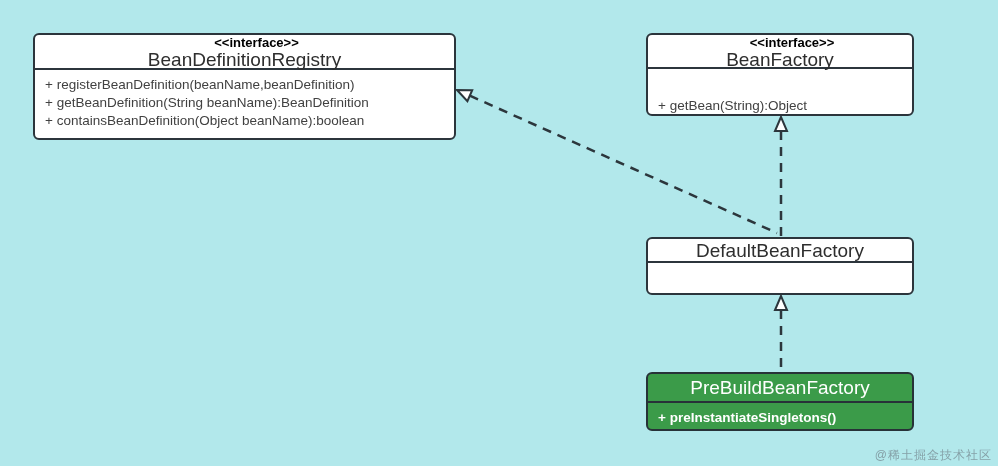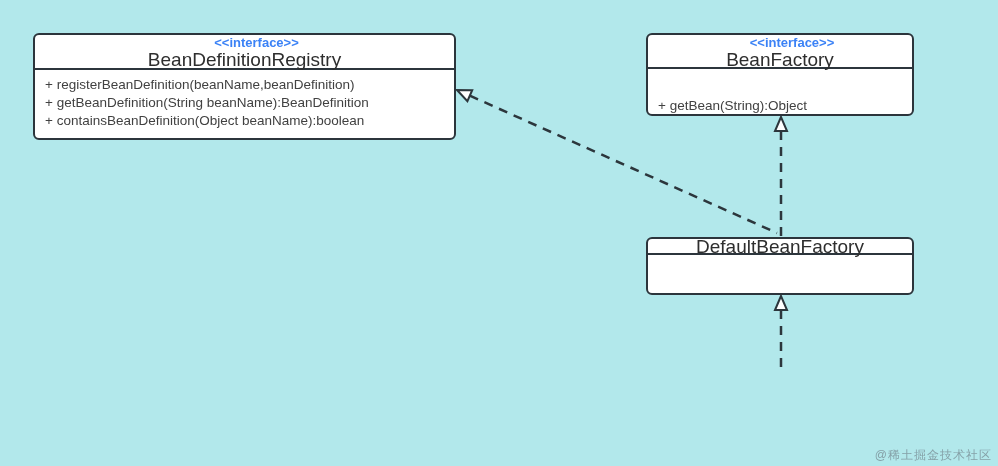--- a/index.html
+++ b/index.html
@@ -28,21 +28,21 @@
     text-align:center;
     border-bottom:2px solid #2c353c;
     display:flex;
     flex-direction:column;
     justify-content:center;
   }
   .stereotype{
     font-weight:bold;
     font-size:13px;
     line-height:16px;
-    color:#3b82f6;
+    color:#000000;
     padding-left:24px;
   }
   .class-name{
     font-weight:normal;
     font-size:19px;
     line-height:17px;
     color:#2e2e2e;
   }
   .uml-body{
     box-sizing:border-box;
@@ -56,21 +56,21 @@
   
   #box-registry{left:33px;top:33px;width:423px;height:107px;}
   #box-registry .uml-header{height:35px;}
   #box-registry .uml-body{padding-top:6px;}
 
   #box-beanfactory{left:646px;top:33px;width:268px;height:83px;}
   #box-beanfactory .uml-header{height:34px;}
   #box-beanfactory .uml-body{padding-top:28px;}
 
   #box-defaultfactory{left:646px;top:237px;width:268px;height:58px;}
-  #box-defaultfactory .uml-header{height:16px;}
+  #box-defaultfactory .uml-header{height:24px;}
 
   #box-prebuild{left:646px;top:372px;width:268px;height:59px;}
   #box-prebuild{background:#3b9b49;border-color:#273238;}
   #box-prebuild .uml-header{height:29px;border-bottom:2px solid #273238;}
   #box-prebuild .class-name{color:#ffffff;}
   #box-prebuild .uml-body{color:#ffffff;font-weight:600;padding-top:6px;}
 
   #watermark{
     position:absolute;
     right:6px;bottom:2px;
@@ -125,16 +125,24 @@
     </div>
   </div>
 
   <div class="uml-box" id="box-defaultfactory">
     <div class="uml-header">
       <div class="class-name">DefaultBeanFactory</div>
     </div>
     <div class="uml-body"></div>
   </div>
 
+  <div class="uml-box" id="box-prebuild">
+    <div class="uml-header">
+      <div class="class-name">PreBuildBeanFactory</div>
+    </div>
+    <div class="uml-body">
+      <div class="member">+ preInstantiateSingletons()</div>
+    </div>
+  </div>
 
   <div id="watermark">@稀土掘金技术社区</div>
 
 </div>
 
 </body></html>

